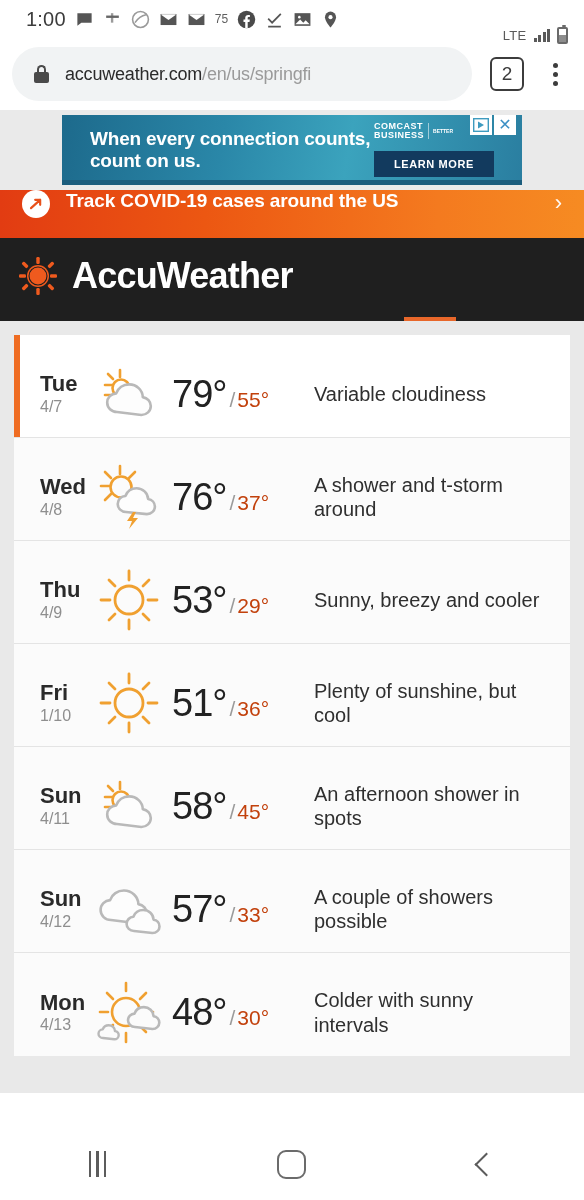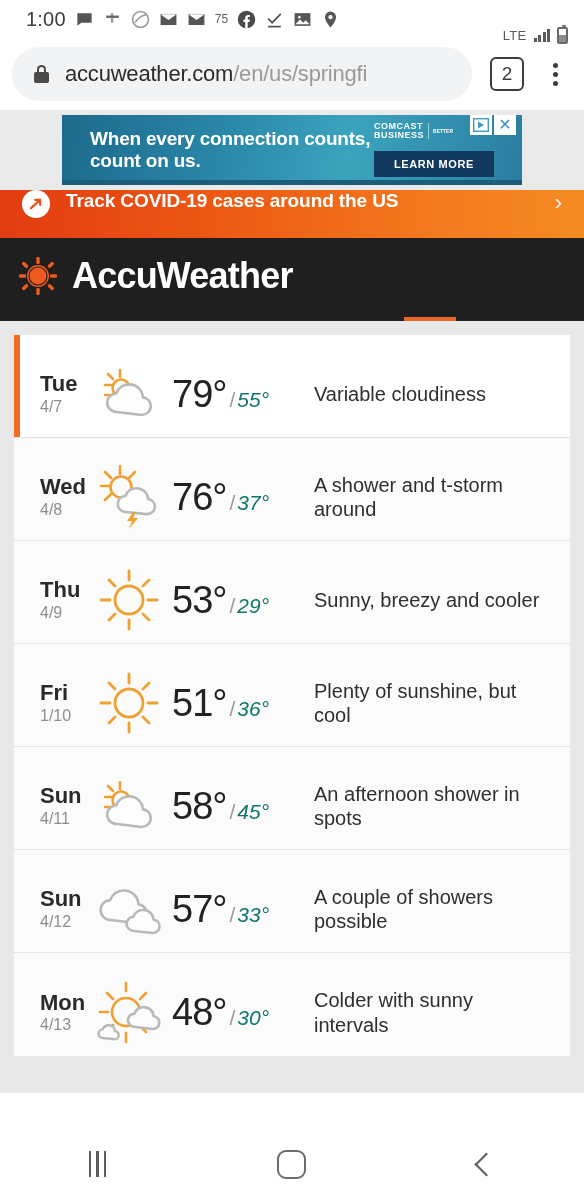--- a/index.html
+++ b/index.html
@@ -40,21 +40,21 @@
 
   
   .urlbar-wrap { height:72px; background:#fff; display:flex; align-items:center; padding:0 12px; }
   .omnibox {
     flex:1; height:54px; background:#f1f3f4; border-radius:27px;
     display:flex; align-items:center; padding:0 22px; overflow:hidden;
   }
   .lock { width:15px;height:18px; position:relative; flex:0 0 auto; margin-right:16px;}
   .lock .body{position:absolute;bottom:0;width:15px;height:11px;background:#4a4a4a;border-radius:2px;}
   .lock .shackle{position:absolute;top:0;left:3px;width:9px;height:9px;border:2.5px solid #4a4a4a;border-bottom:none;border-radius:5px 5px 0 0;}
-  .urltext { font-size:22px; white-space:nowrap; letter-spacing:-.2px; }
+  .urltext { font-size:18px; white-space:nowrap; letter-spacing:-.2px; }
   .urltext .host { color:#2b2b2b; }
   .urltext .path { color:#9a9a9a; }
   .tabcount {
     width:34px;height:34px;border:2.5px solid #3c3c3c;border-radius:6px;
     display:flex;align-items:center;justify-content:center;
     font-size:19px;color:#3c3c3c;margin-left:18px;flex:0 0 auto;
   }
   .kebab { width:34px;height:34px;display:flex;flex-direction:column;align-items:center;justify-content:center;gap:4px;margin-left:14px;flex:0 0 auto;}
   .kebab i{width:5px;height:5px;border-radius:50%;background:#3c3c3c;display:block;}
 
@@ -111,21 +111,21 @@
   .row:last-child{border-bottom:none;}
   .row.active{background:#ffffff;}
   .row.active:before{content:"";position:absolute;left:0;top:0;bottom:0;width:6px;background:#ef6c22;}
   .daycell{width:72px;flex:0 0 auto;padding-left:26px;}
   .dayname{font-size:22px;font-weight:bold;color:#2a2a2a;line-height:1.15;}
   .daydate{font-size:16px;color:#8e8e8e;line-height:1.25;}
   .iconcell{width:86px;flex:0 0 auto;display:flex;align-items:center;justify-content:center;}
   .tempcell{width:128px;flex:0 0 auto;display:flex;align-items:baseline;}
   .thi{font-size:38px;color:#222;letter-spacing:-1px;}
   .tsep{font-size:21px;color:#9a9a9a;margin:0 2px 0 3px;}
-  .tlo{font-size:21px;color:#0f766e;font-style:italic;}
+  .tlo{font-size:21px;color:#c2410c;}
   .desccell{flex:1;padding-left:14px;padding-right:8px;font-size:20px;color:#2f2f2f;line-height:1.22;}
 
   
   .bottomad{ position:absolute;left:0;right:0;top:1128px;height:22px;background:#fff;border-top:1px solid #dcdcdc; }
   .bottomad .ghost{position:absolute;left:28px;top:2px;width:150px;height:10px;background:#e4e4e6;}
   .bottomad .ghost2{position:absolute;left:180px;top:2px;width:120px;height:10px;background:#eeeef0;}
   .bottomad .ac{position:absolute;right:24px;top:-4px;width:20px;height:18px;color:#3f9bbf;font-size:14px;display:flex;align-items:center;justify-content:center;}
   .bottomad .cl{position:absolute;right:2px;top:-4px;width:20px;height:18px;color:#3f9bbf;font-size:15px;display:flex;align-items:center;justify-content:center;}
 
   

